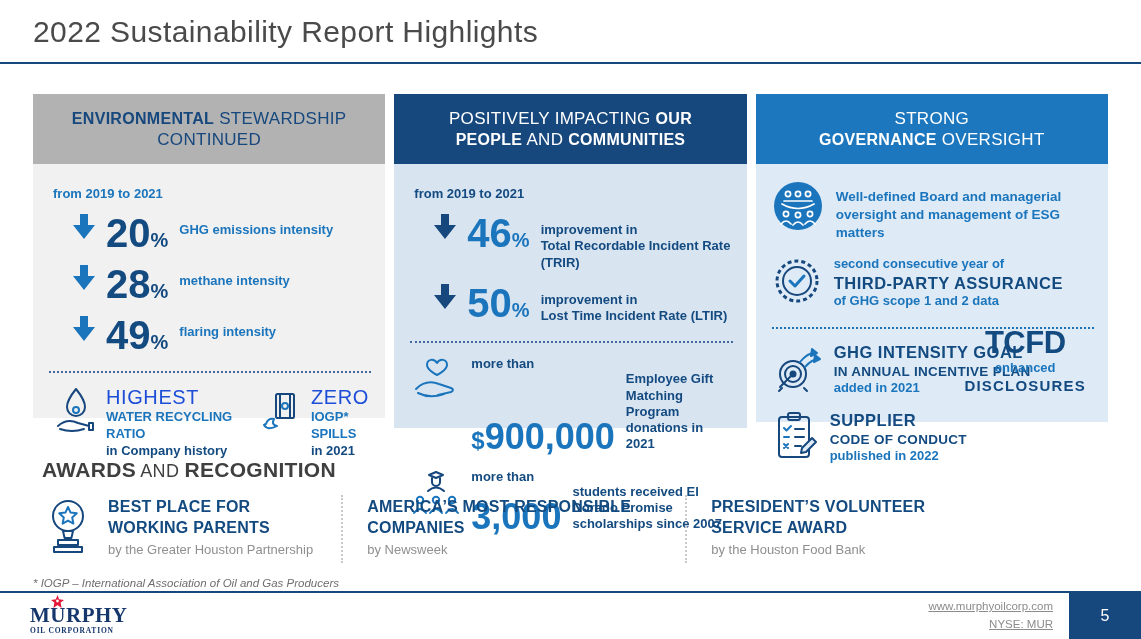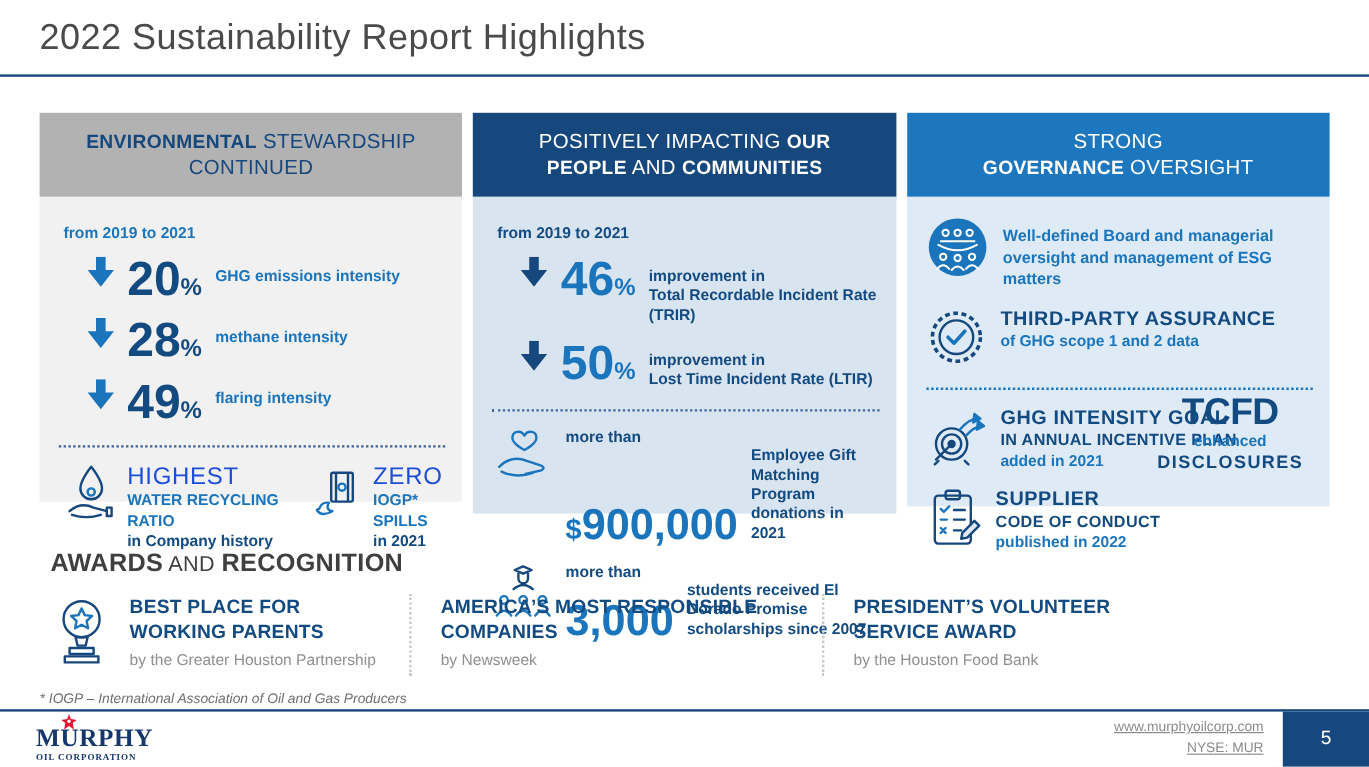--- a/index.html
+++ b/index.html
@@ -275,20 +275,21 @@
 
         <div class="g-row">
           <span>
             <svg width="50" height="50" viewBox="0 0 50 50" fill="none">
               <circle cx="25" cy="25" r="20" stroke="#16477d" stroke-width="3" stroke-dasharray="4 3"></circle>
               <circle cx="25" cy="25" r="14" stroke="#16477d" stroke-width="2"></circle>
               <path d="M18 25l5 5 9-10" stroke="#1b75bc" stroke-width="3" stroke-linecap="round" stroke-linejoin="round"></path>
             </svg>
           </span>
           <div>
+            <div class="g-pre">second consecutive year of</div>
             <div class="g-title">THIRD-PARTY ASSURANCE</div>
             <div class="g-pre">of GHG scope 1 and 2 data</div>
           </div>
         </div>
 
         <div class="dotted-sep gov-sep"></div>
 
         <div class="g-row">
           <span>
             <svg width="50" height="52" viewBox="0 0 50 52" fill="none" stroke="#16477d" stroke-width="2" stroke-linecap="round" stroke-linejoin="round">

